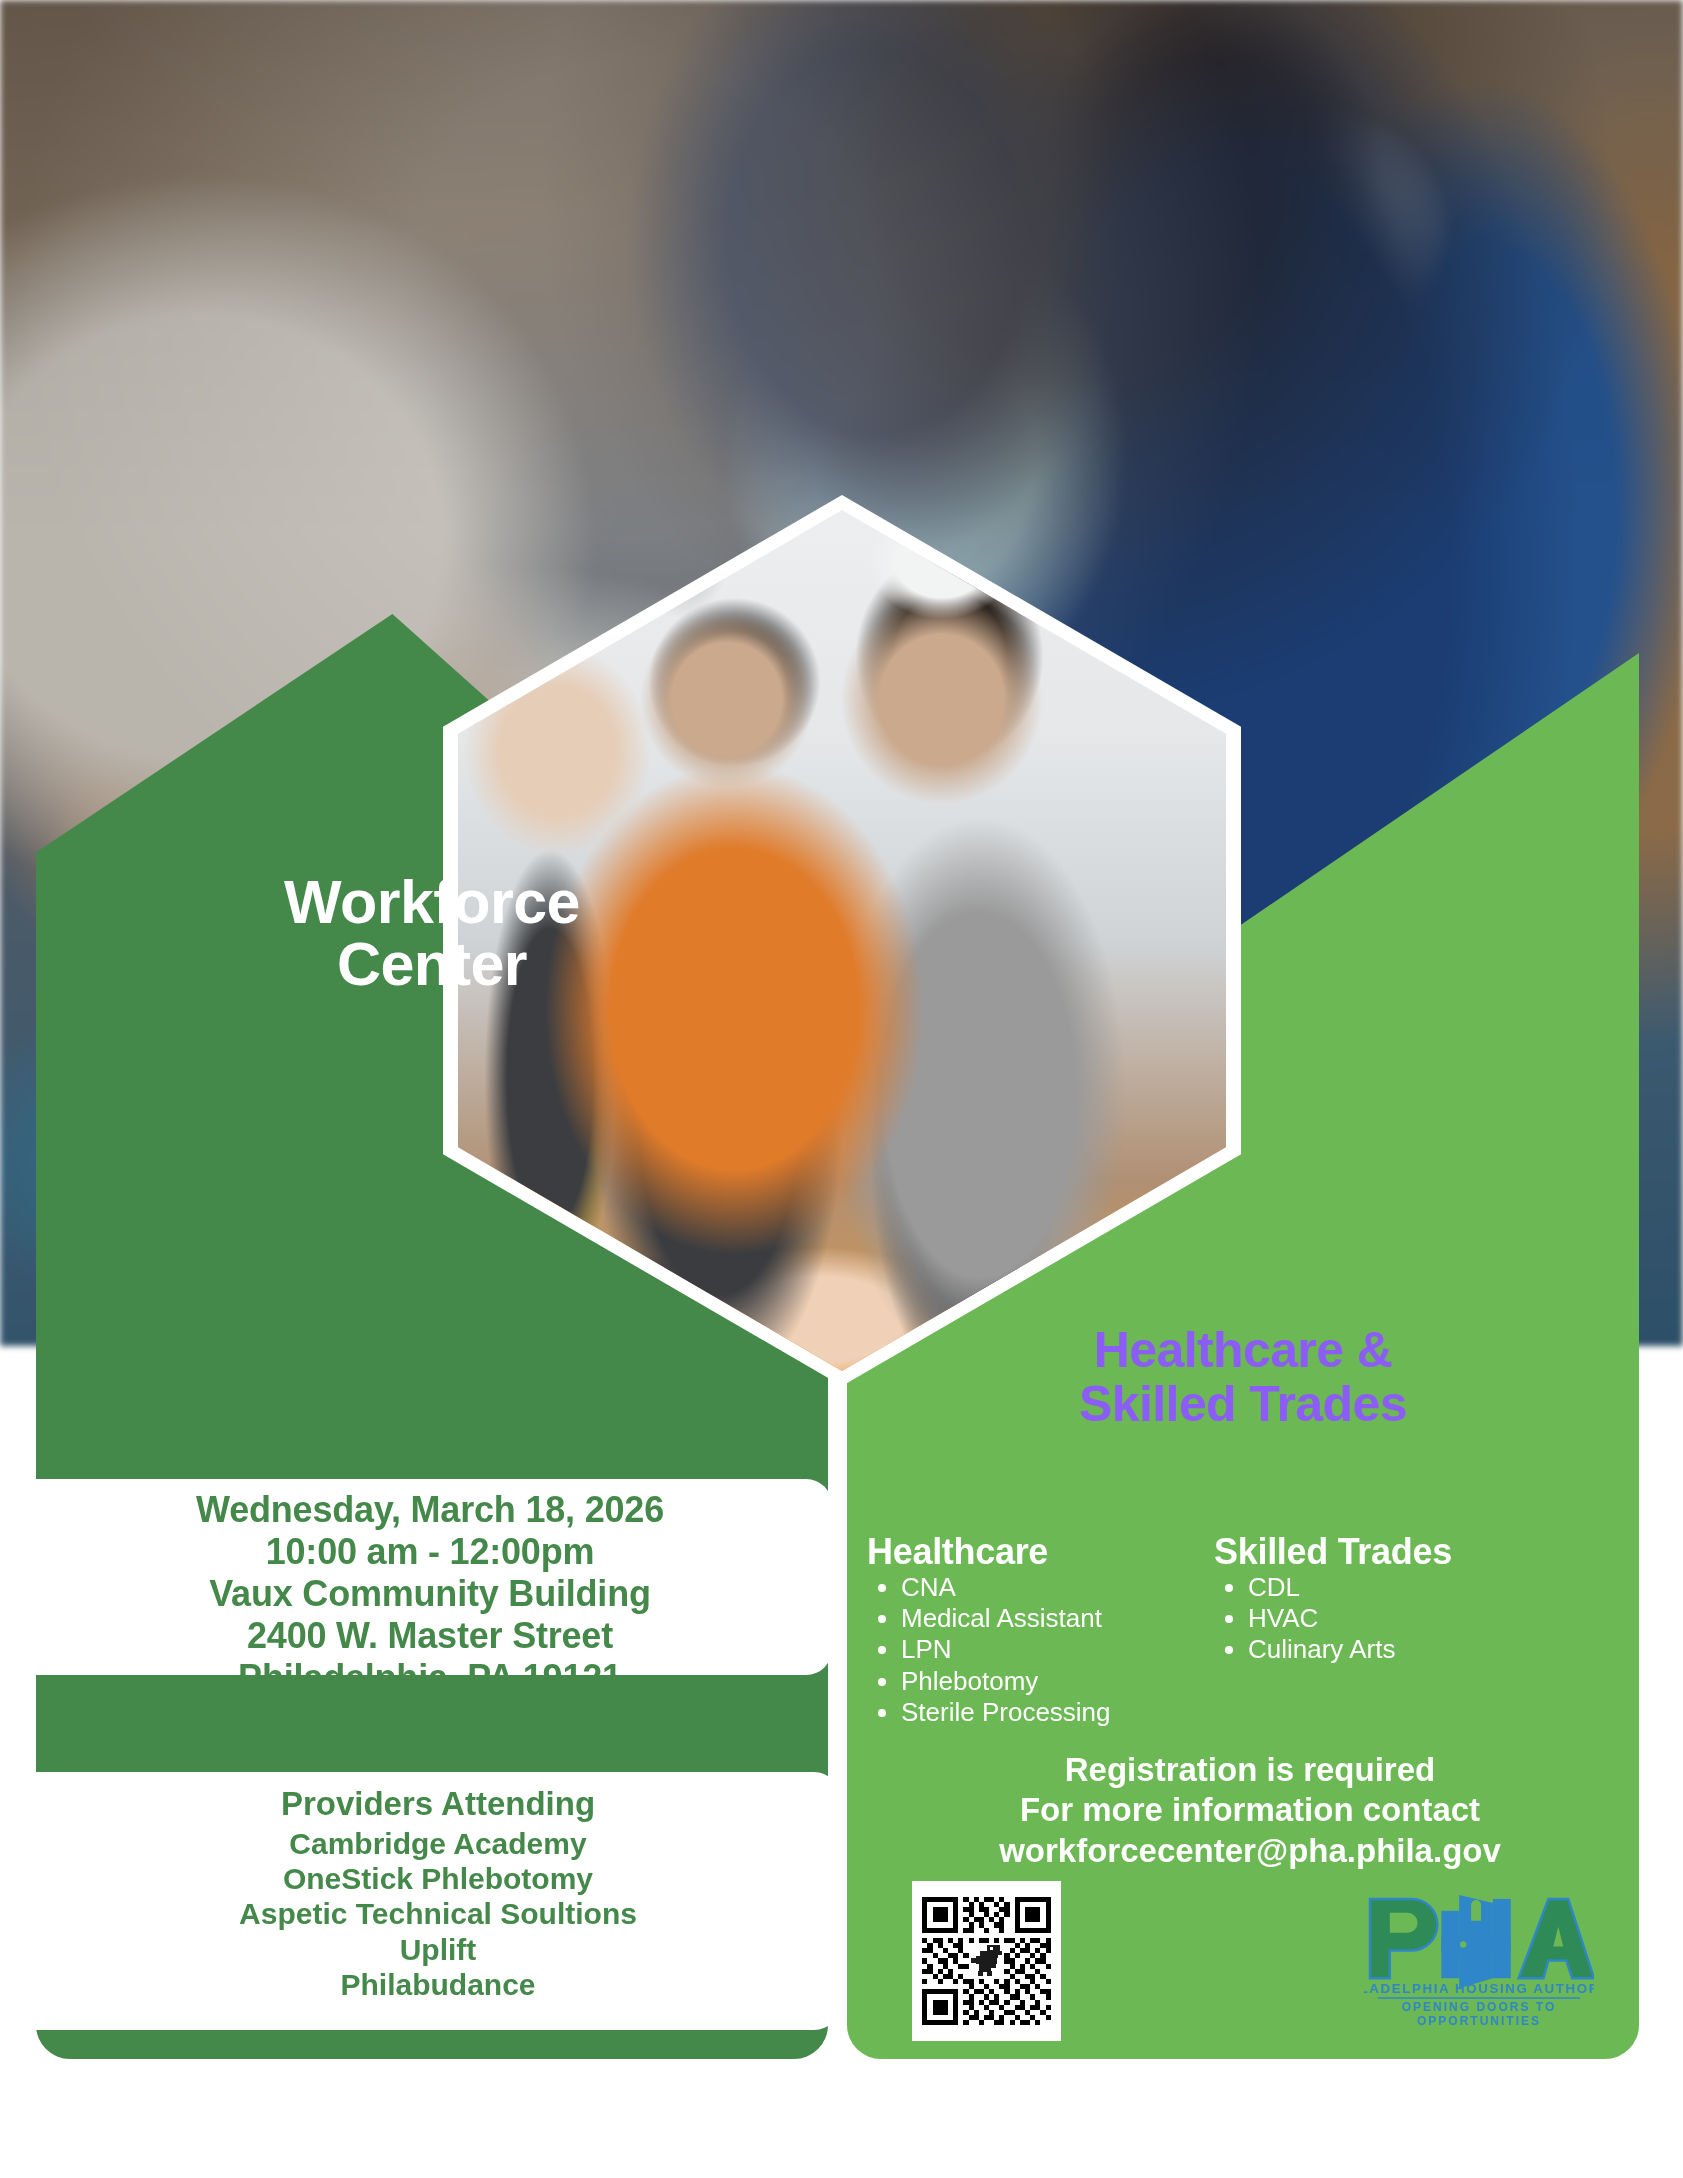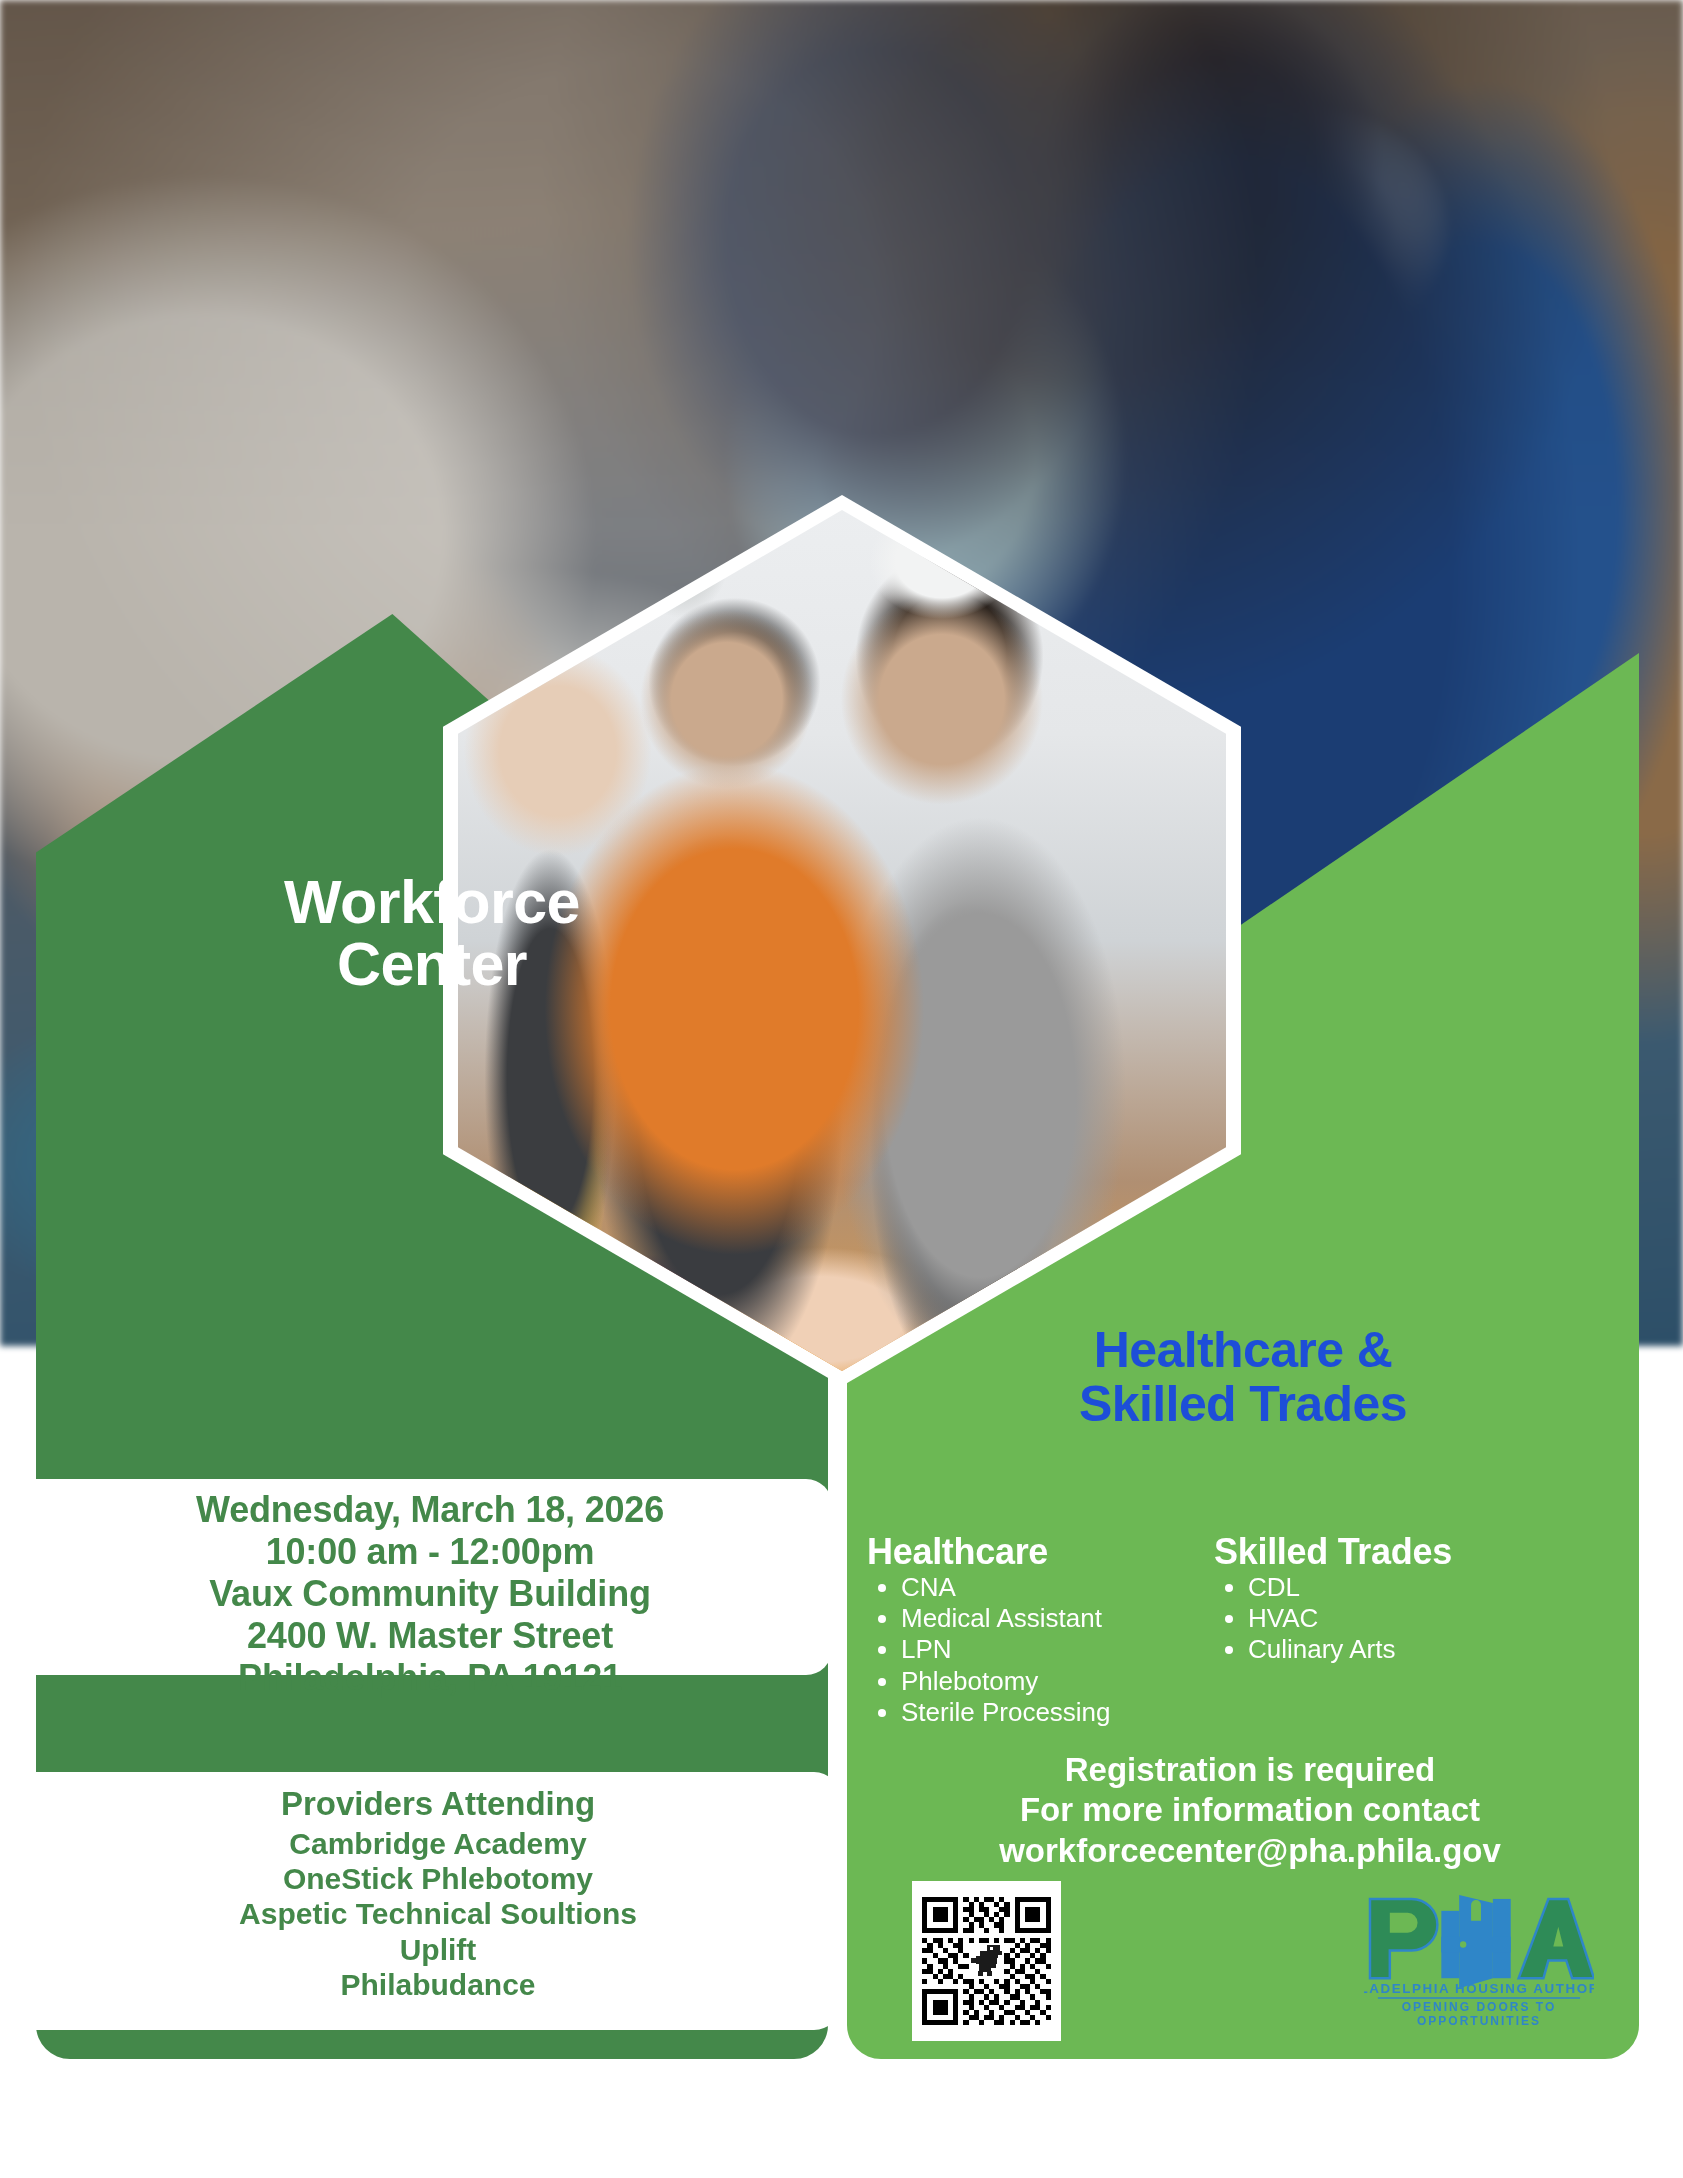--- a/index.html
+++ b/index.html
@@ -94,21 +94,21 @@
   .card-datetime{left:0;top:1479px;width:804px;height:186px;padding-top:10px;}
   .card-datetime .line{font-size:36px;line-height:1.165;letter-spacing:-0.2px;}
 
   .card-providers{left:8px;top:1772px;width:804px;height:246px;padding-top:12px;}
   .card-providers .prov-head{font-size:33px;line-height:1.2;margin-bottom:2px;}
   .card-providers .prov{font-size:30px;line-height:1.18;font-weight:bold;}
 
   
   .ws-title{
     position:absolute;left:847px;top:1324px;width:792px;
-    color:#1d4ed8;text-align:center;font-weight:bold;
+    color:#8b5cf6;text-align:center;font-weight:bold;
     font-size:50px;line-height:1.07;letter-spacing:-0.6px;
   }
   .ws-title span{display:block;}
 
   .tracks{position:absolute;left:867px;top:1534px;width:772px;display:flex;}
   .track{color:#ffffff;}
   .track.healthcare{width:347px;}
   .track.trades{width:327px;}
   .track h3{margin:0;font-size:36px;font-weight:bold;line-height:1.0;letter-spacing:-0.3px;}
   .track ul{margin:2px 0 0 0;padding-left:34px;list-style:disc;}

